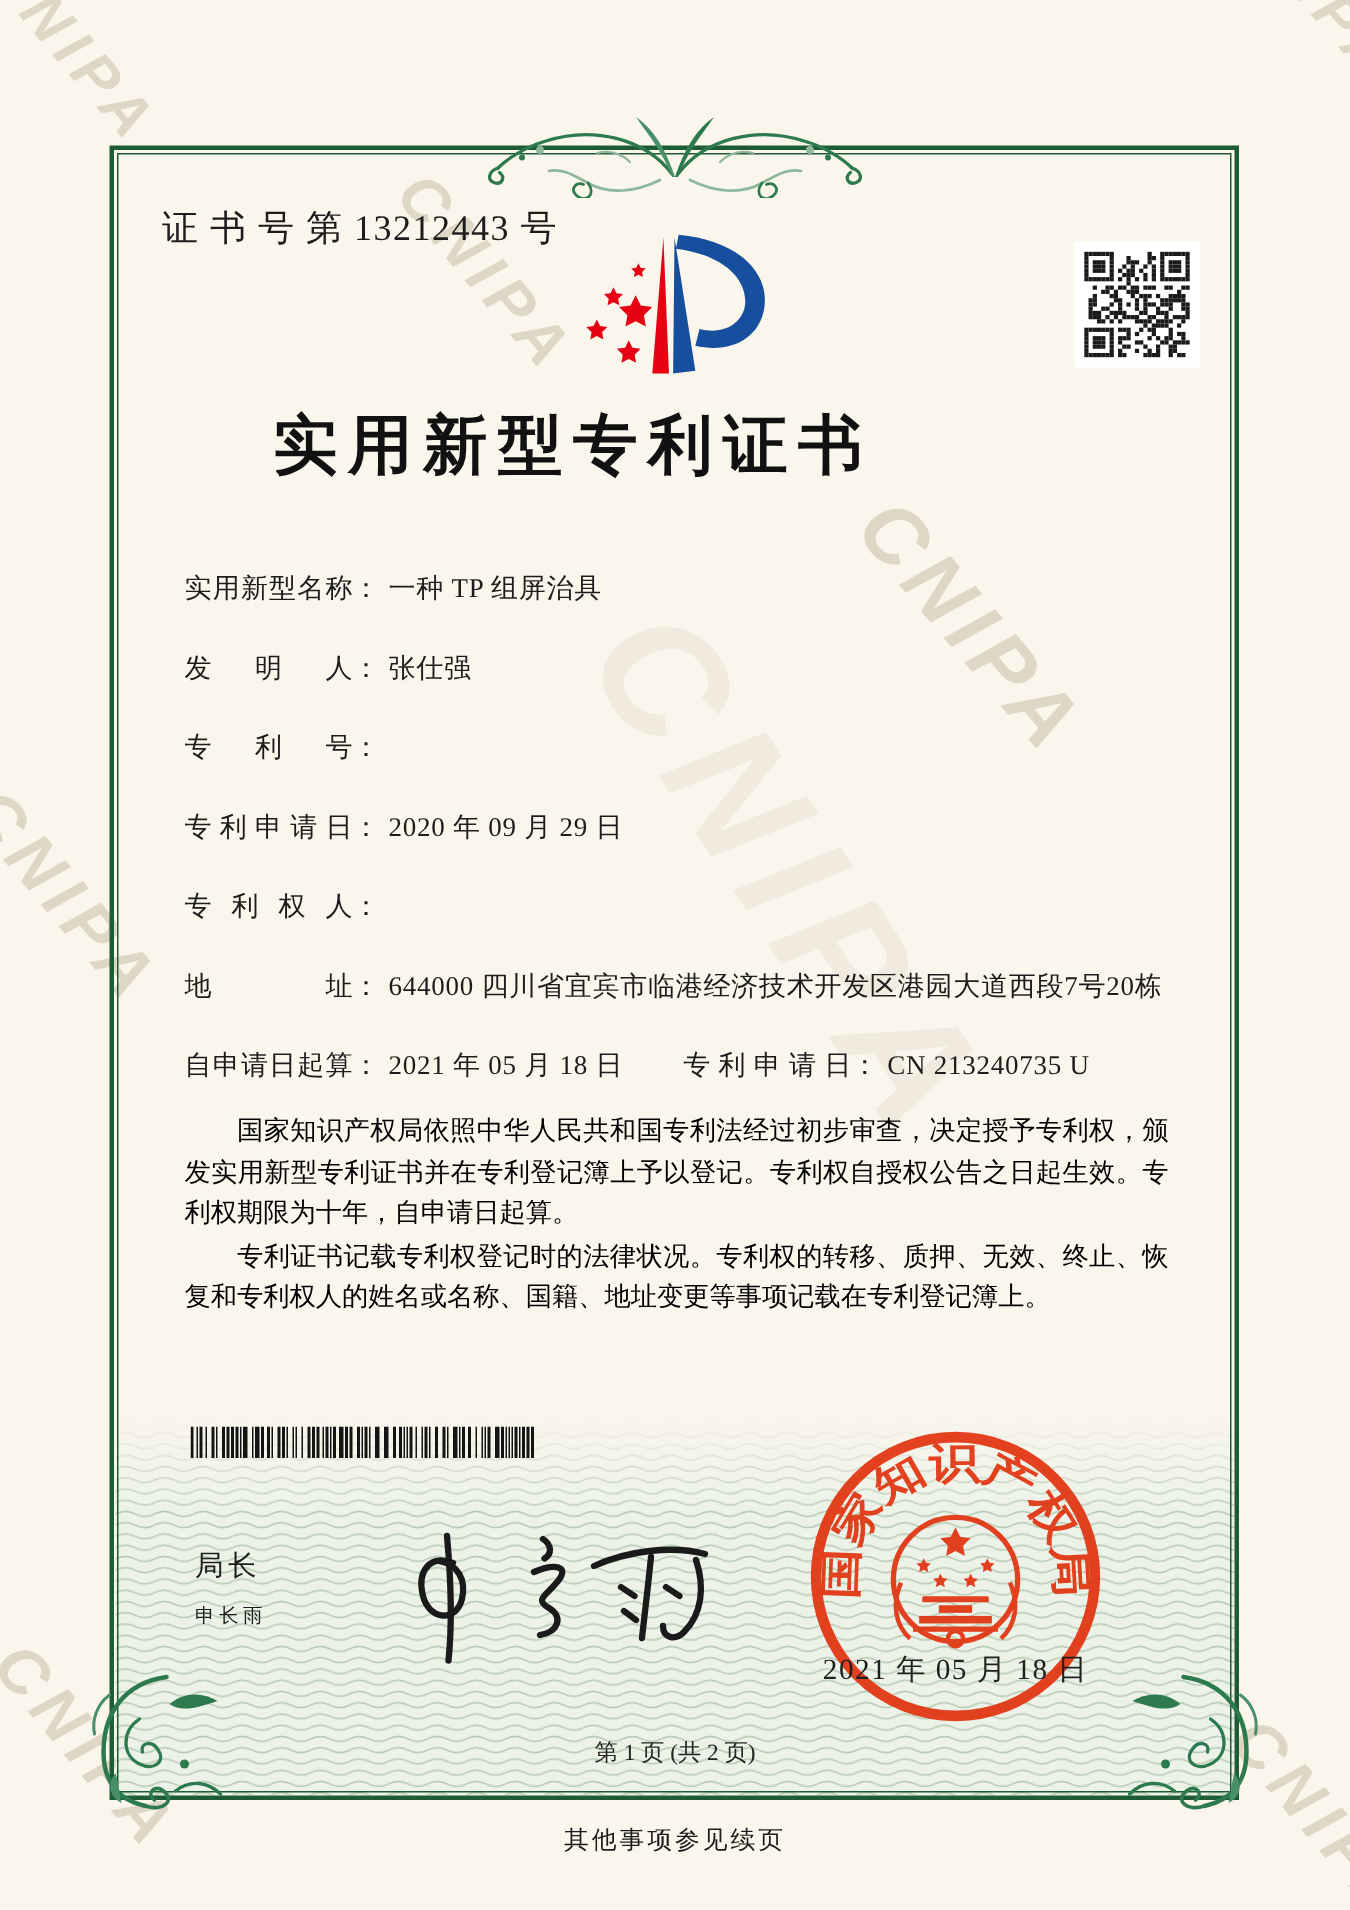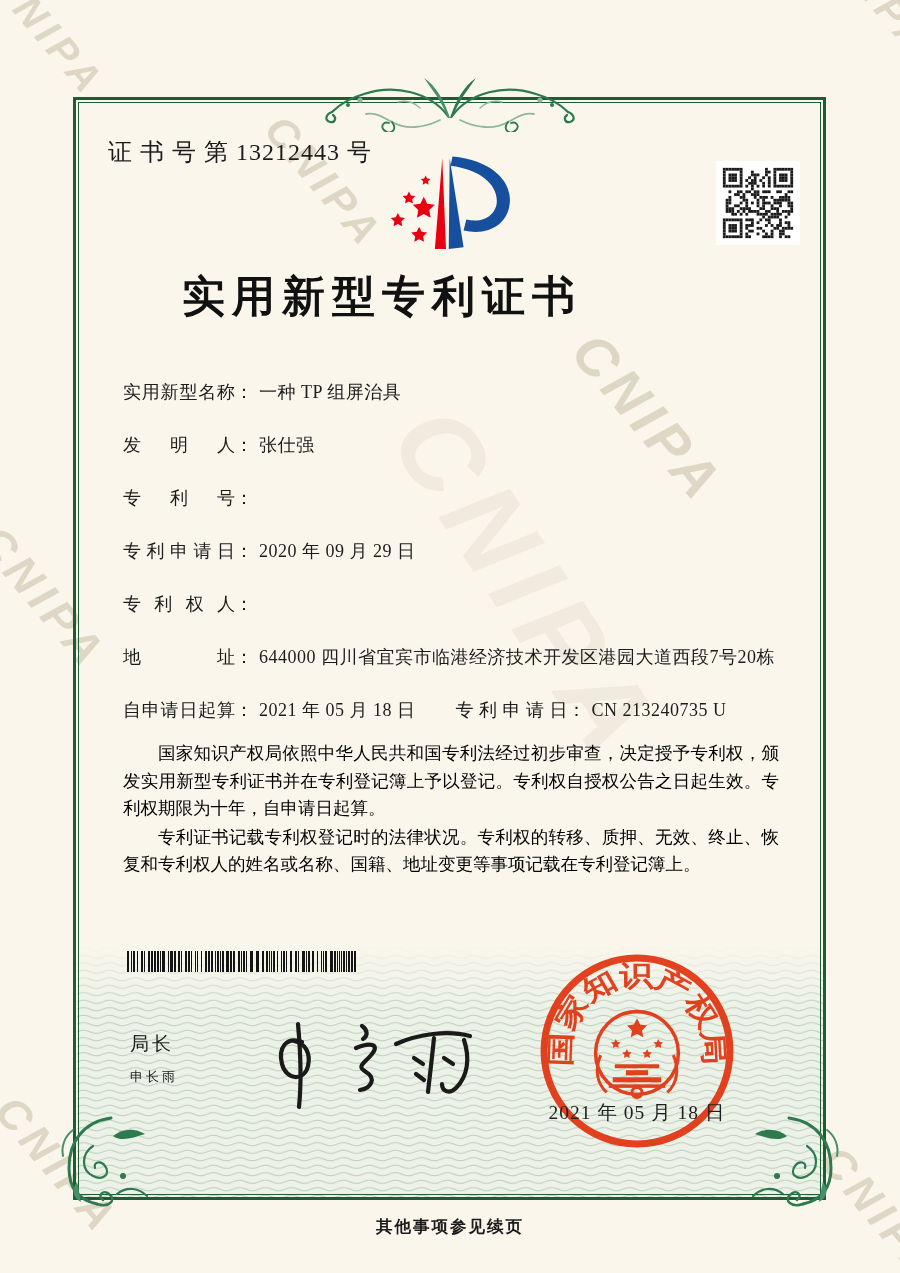--- a/index.html
+++ b/index.html
@@ -50,21 +50,21 @@
   .barcode{left:127px; top:951px; z-index:4; line-height:0;}
   .seal{left:536px; top:950px; z-index:5; opacity:0.93;}
   .seal-date{left:536px; top:1099px; width:202px; text-align:center;
     font-size:19.5px; letter-spacing:1px; color:#1f1f1f; z-index:6;}
   .signer-title{left:130px; top:1031px; font-size:19px; letter-spacing:3px; z-index:4;}
   .signer-name{left:130px; top:1068px; font-size:13px; letter-spacing:3px; z-index:4;}
   .signature{left:258px; top:1012px; z-index:4;}
   .page-num{left:0; top:1158px; width:900px; text-align:center; font-size:15.5px;
     color:#222; z-index:4;}
   .cont-note{left:0; top:1216px; width:900px; text-align:center; font-size:16.5px;
-    color:#1b1b1b; letter-spacing:2px; z-index:4;font-weight:bold;}
+    color:#1b1b1b; letter-spacing:2px; z-index:4;}
 </style>
 </head>
 <body>
 
 <div class="page">
 
   <div class="wm" style="left:-28px; top:10px; font-size:40px;">CNIPA</div>
   <div class="wm" style="left:800px; top:-30px; font-size:40px;">CNIPA</div>
   <div class="wm" style="left:245px; top:158px; font-size:42px;">CNIPA</div>
   <div class="wm" style="left:548px; top:385px; font-size:56px;">CNIPA</div>
@@ -628,15 +628,16 @@
       <path d="M98,36 C112,30 122,32 114,42 C106,52 98,54 108,60 C118,66 114,76 102,78"></path>
       <path d="M138,32 C160,22 190,18 212,24"></path>
       <path d="M206,28 C212,46 210,64 198,76 C192,82 184,80 184,72"></path>
       <path d="M176,26 C174,46 172,62 170,80"></path>
       <path d="M156,46 L165,52"></path>
       <path d="M186,46 L195,52"></path>
       <path d="M158,62 L166,68"></path>
     </g>
   </svg>
 
+  <div class="abs page-num">第 1 页 (共 2 页)</div>
   <div class="abs cont-note">其他事项参见续页</div>
 
 </div>
 
 </body></html>

